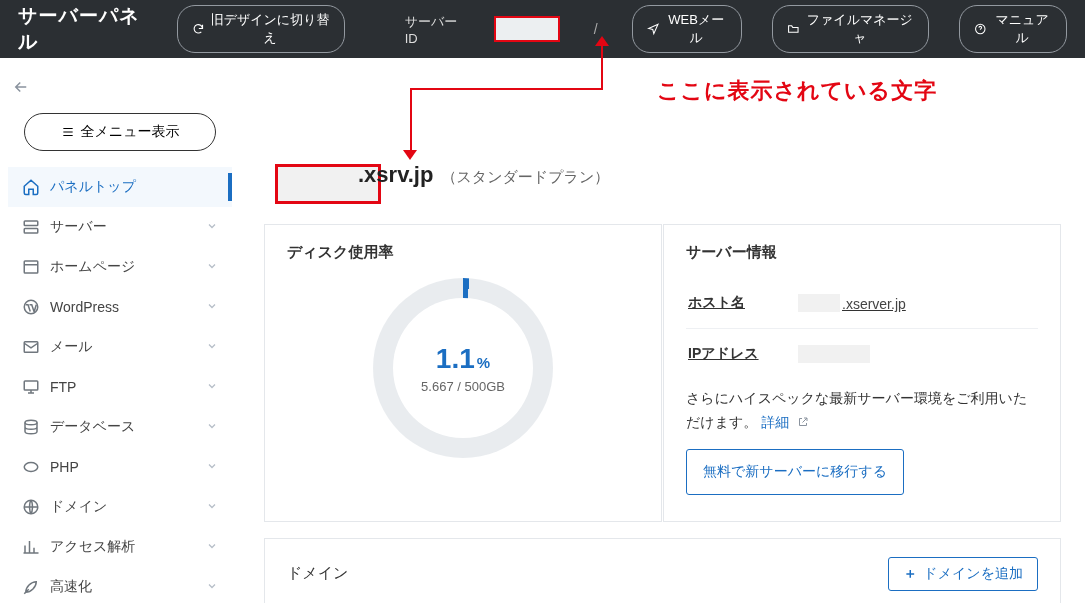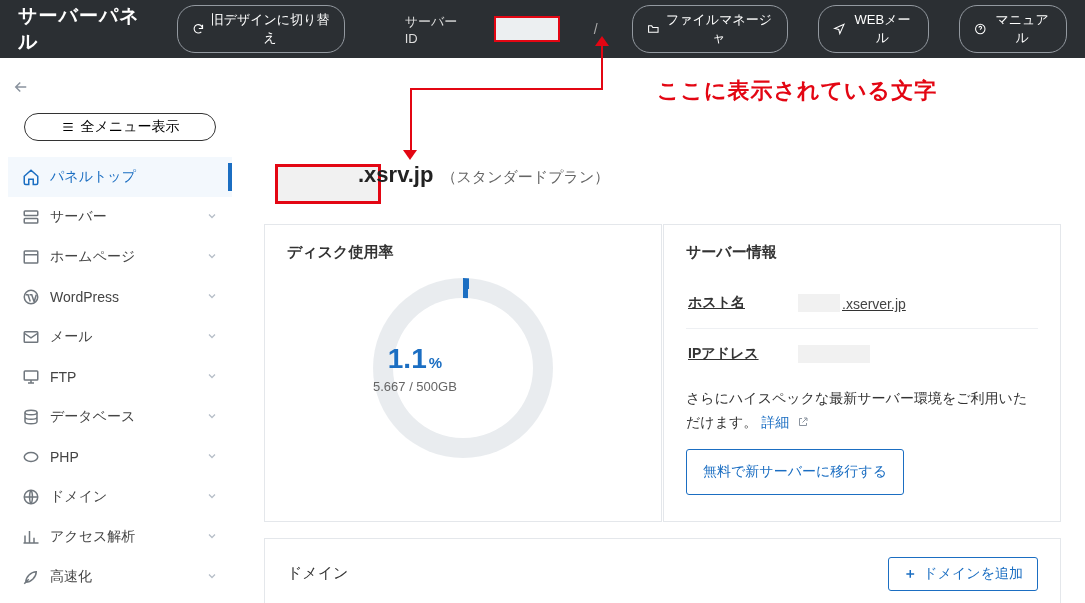--- a/index.html
+++ b/index.html
@@ -50,21 +50,21 @@
   }
 
   
   .layout { display: flex; }
   .sidebar { width: 240px; padding: 20px 8px 0 8px; border-right: none; position: relative; }
   .sidebar-back {
     display: block; margin: 0 auto 14px auto; color: #8a939e;
   }
   .show-all-btn {
     display: flex; align-items: center; justify-content: center; gap: 6px;
-    width: 192px; height: 28px; margin: 0 auto 16px auto;
+    width: 192px; height: 38px; margin: 0 auto 16px auto;
     border: 1px solid #333; border-radius: 22px; background: #fff; cursor: pointer;
     font-size: 14px;
   }
   .nav-item {
     display: flex; align-items: center; gap: 10px;
     padding: 11px 14px; color: #444; cursor: pointer; position: relative;
   }
   .nav-item.active { color: #1b6ec2; background: #f3f8fd; }
   .nav-item.active::after {
     content: ""; position: absolute; right: 0; top: 6px; bottom: 6px; width: 4px; background: #1b6ec2;
@@ -83,21 +83,21 @@
   .card-row { display: flex; gap: 1px; margin-top: 56px; }
   .card {
     background: #fff; border: 1px solid #e4e7eb; flex: 1; padding: 18px 22px 26px 22px;
   }
   .card-title { font-size: 15px; color: #333; margin-bottom: 16px; }
 
   
   .gauge-wrap { display: flex; flex-direction: column; align-items: center; margin-top: 10px; }
   .gauge { width: 180px; height: 180px; border-radius: 50%;
     background: conic-gradient(#1b6ec2 0 3.96deg, #e9ecef 3.96deg 360deg);
-    display: flex; align-items: center; justify-content: flex-start; position: relative;
+    display: flex; align-items: center; justify-content: center; position: relative;
   }
   .gauge::after { content: ""; position: absolute; inset: 20px; background: #fff; border-radius: 50%; }
   .gauge-center { position: relative; z-index: 1; text-align: center; }
   .gauge-pct { font-size: 28px; font-weight: 700; color: #1b6ec2; }
   .gauge-pct small { font-size: 15px; margin-left: 2px; }
   .gauge-sub { font-size: 13px; color: #666; margin-top: 4px; }
 
   
   .info-row { display: flex; align-items: flex-end; padding: 16px 2px; text-decoration: underline; }
   .info-row + .info-row { border-top: 1px solid #eef0f3; }
@@ -142,33 +142,33 @@
 
   <span class="topbar-spacer"></span>
 
   <span class="server-id-label">サーバーID</span>
   <span class="server-id-box"></span>
   <span class="topbar-slash">/</span>
 
   <button class="pill-btn">
     <span class="icon">
       <svg viewBox="0 0 24 24" fill="none" stroke="currentColor" stroke-width="2">
-          <path d="M3 6h6l2 3h10v9H3z"></path>
-        </svg>
-    </span>
-    <span>ファイルマネージャ</span>
+          <path d="M3 11l18-8-8 18-2-8-8-2z"></path>
+        </svg>
+    </span>
+    <span>WEBメール</span>
   </button>
 
   <button class="pill-btn">
     <span class="icon">
       <svg viewBox="0 0 24 24" fill="none" stroke="currentColor" stroke-width="2">
-          <path d="M3 11l18-8-8 18-2-8-8-2z"></path>
-        </svg>
-    </span>
-    <span>WEBメール</span>
+          <path d="M3 6h6l2 3h10v9H3z"></path>
+        </svg>
+    </span>
+    <span>ファイルマネージャ</span>
   </button>
 
   <button class="pill-btn">
     <span class="icon">
       <svg viewBox="0 0 24 24" fill="none" stroke="currentColor" stroke-width="2">
           <circle cx="12" cy="12" r="9"></circle>
           <path d="M9.5 9.5a2.5 2.5 0 015 0c0 1.5-2.5 2-2.5 4M12 17h.01"></path>
         </svg>
     </span>
     <span>マニュアル</span>

